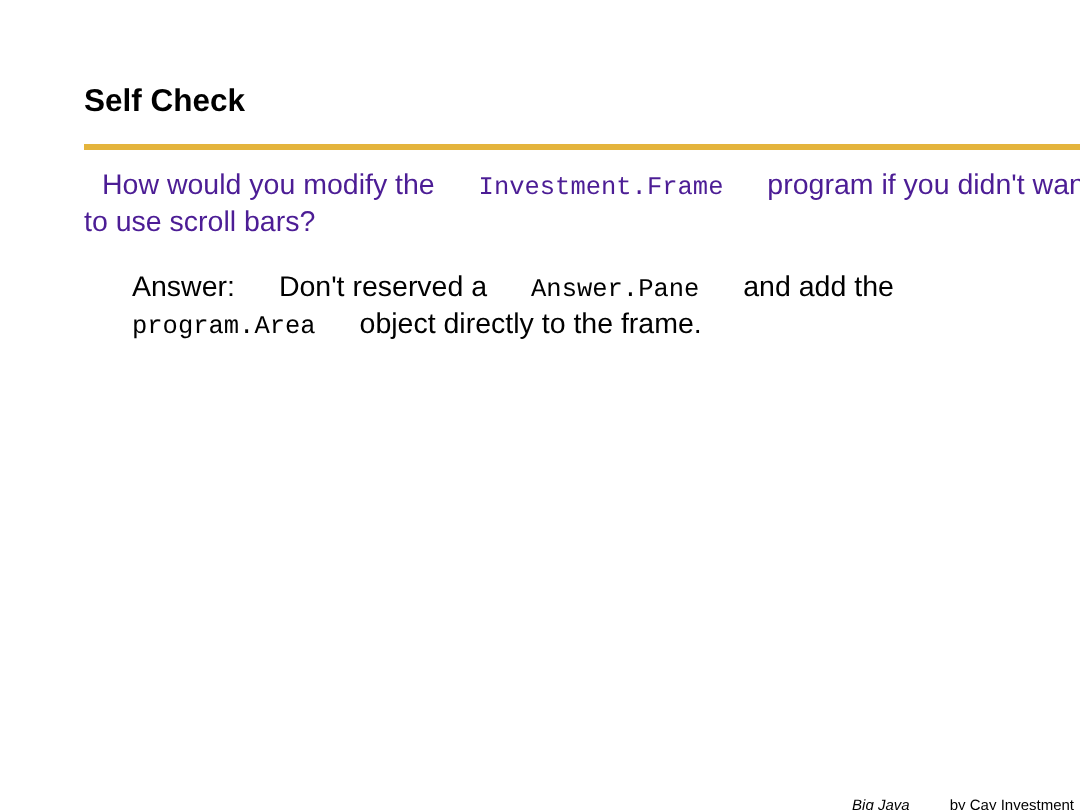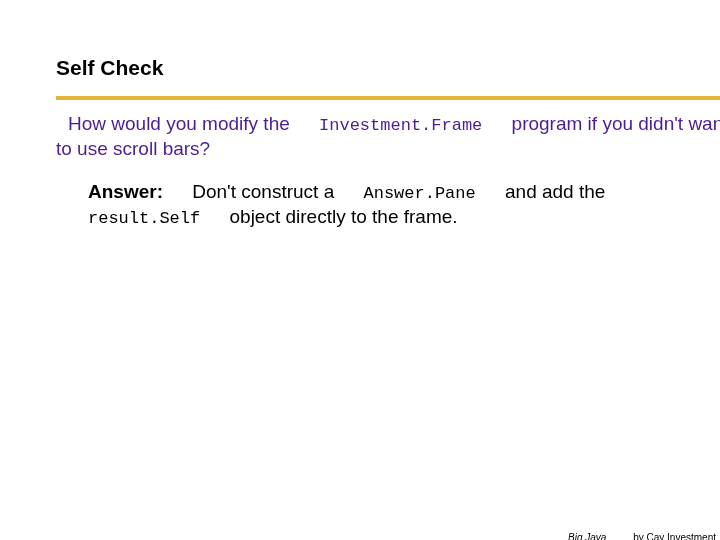--- a/index.html
+++ b/index.html
@@ -2,39 +2,39 @@
 <html><head>
 <meta charset="utf-8">
 <style>
   * { margin: 12px; padding: 0; box-sizing: border-box; }
   html, body { width: 720px; height: 540px; background: #fff; font-family: Arial, Helvetica, sans-serif; color: #000; }
   .slide { width: 720px; height: 540px; position: relative; padding: 8px 8px 0 8px; }
   .title { font-size: 21px; font-weight: bold; color: #000; padding-bottom: 4px; }
   .rule { height: 4px; background: #e4b43c; margin-top: 2px; margin-bottom: 10px; }
   .question { font-size: 19px; line-height: 1.3; color: #4c1d95; margin-bottom: 18px; }
   .answer { font-size: 19px; line-height: 1.3; color: #000; padding-left: 20px; padding-right: 20px; }
-  .answer-label { font-weight: bold; }
+  .answer-label { font-weight: normal; }
   .code { font-family: "Courier New", Courier, monospace; font-size: 17px; }
   .footer { position: absolute; bottom: 8px; right: 4px; text-align: right; font-size: 10px; line-height: 1.25; color: #000; }
   .footer .book { font-style: italic; }
 </style>
 </head>
 <body>
 
 <div class="slide">
 
   <div class="title">Self Check</div>
   <div class="rule"></div>
 
   <p class="question">
     <span>How would you modify the </span><span class="code">Investment.Frame</span><span> program if you didn't want to use scroll bars?</span>
   </p>
 
   <p class="answer">
-    <span class="answer-label">Answer:</span><span> Don't construct a </span><span class="code">Answer.Pane</span><span> and add the </span><span class="code">result.Self</span><span> object directly to the frame.</span>
+    <span class="answer-label">Answer:</span><span> Don't reserved a </span><span class="code">Answer.Pane</span><span> and add the </span><span class="code">program.Area</span><span> object directly to the frame.</span>
   </p>
 
   <div class="footer">
     <div>
       <span class="book">Big Java</span><span> by Cay Investment</span>
     </div>
   </div>
 
 </div>
 

